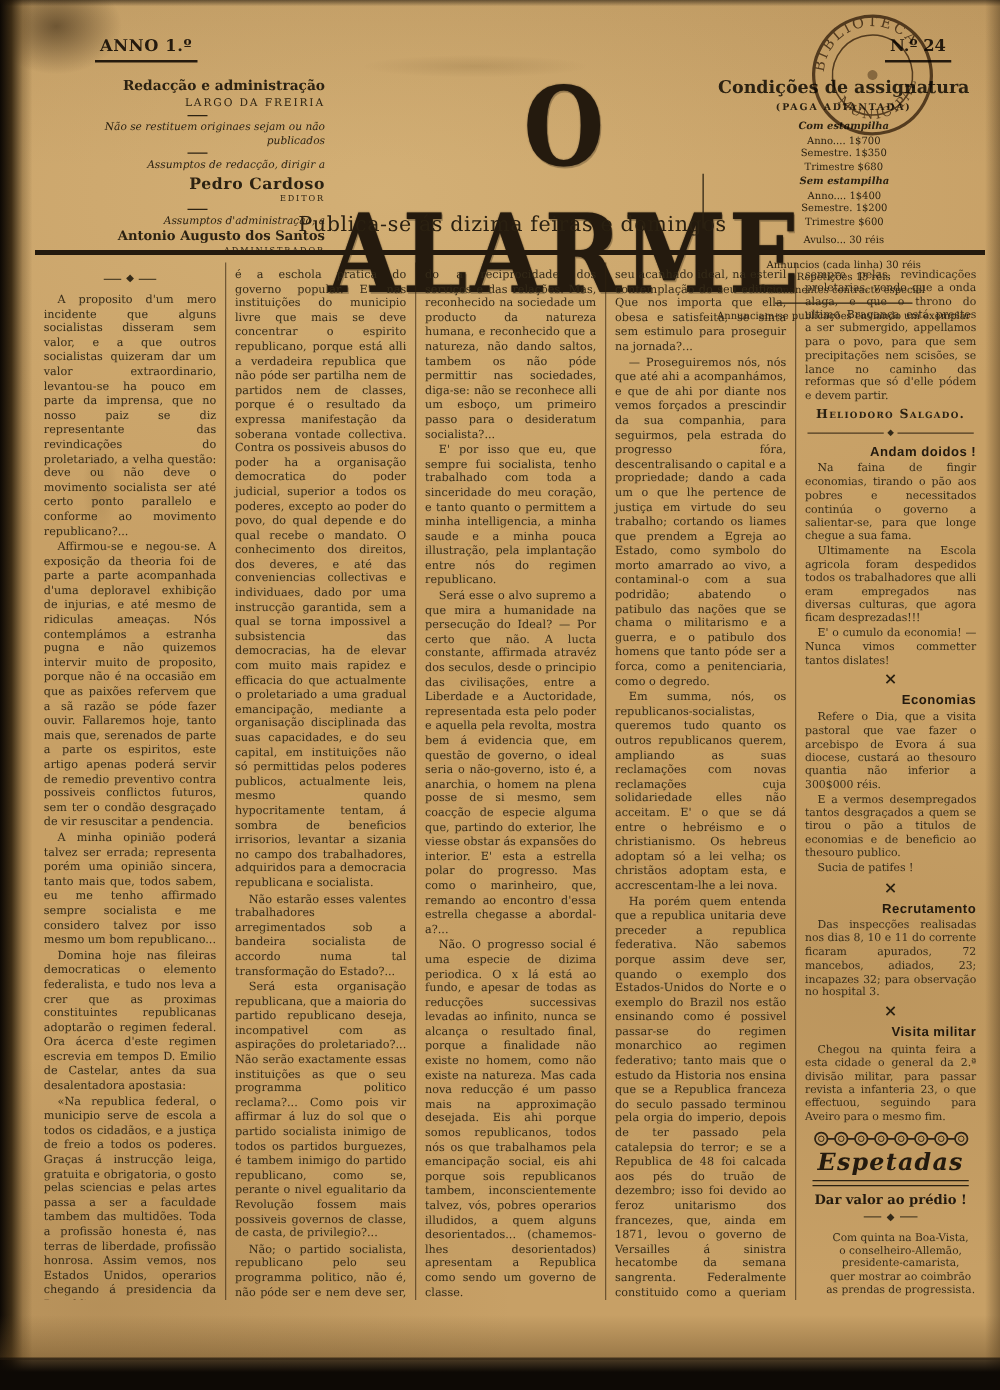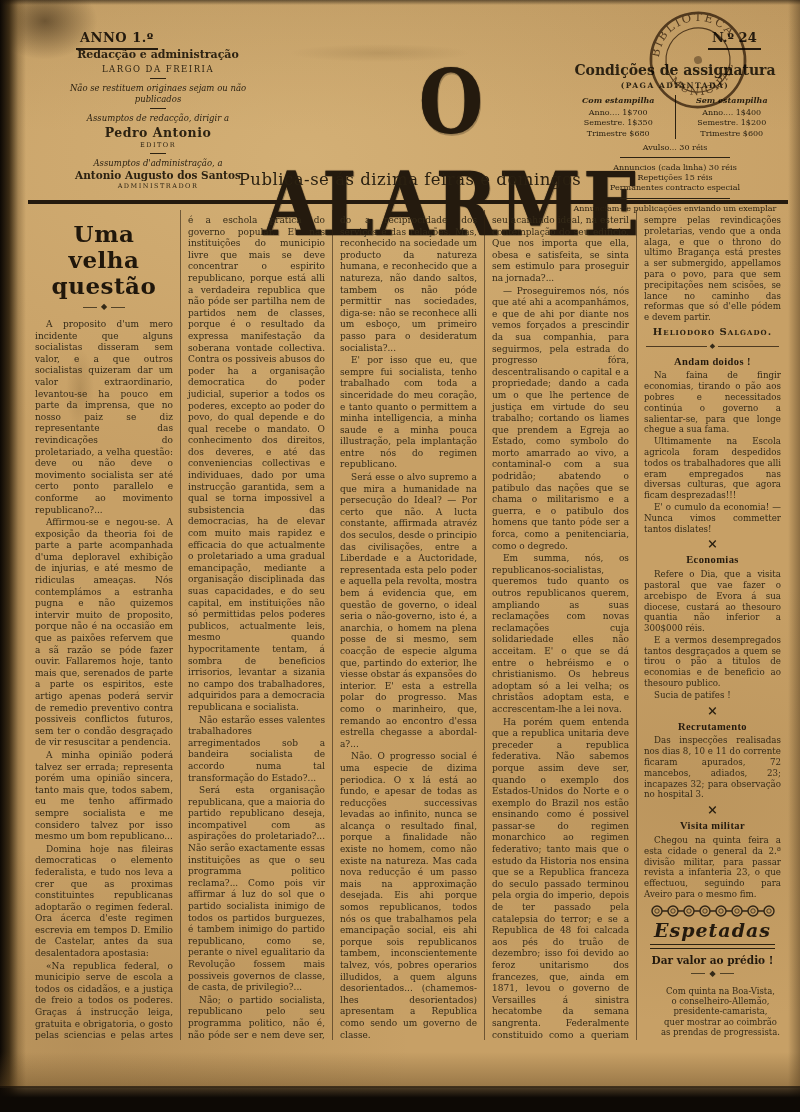--- a/index.html
+++ b/index.html
@@ -36,40 +36,40 @@
   
   .mast-row{position:absolute;top:28px;left:0;width:800px;height:24px;}
   .anno{position:absolute;left:76px;top:2px;font-weight:bold;font-size:13px;letter-spacing:.5px;
     border-bottom:2px solid #241a0e;padding:0 4px 3px;color:#241a0e;}
   .dateline{position:absolute;left:250px;width:300px;text-align:center;font-weight:bold;font-size:17px;
     letter-spacing:.5px;border-bottom:3px solid #241a0e;padding-bottom:4px;color:#1e150a;
     font-family:"DejaVu Sans","Liberation Sans",sans-serif;}
   .numero{position:absolute;left:708px;top:2px;font-weight:bold;font-size:13px;
     border-bottom:2px solid #241a0e;padding:0 4px 3px;color:#241a0e;}
 
-  .box-left{position:absolute;left:56px;top:48px;width:204px;text-align:center;color:#2c2212;}
+  .box-left{position:absolute;left:56px;top:62px;width:204px;text-align:right;color:#2c2212;}
   .box-left .h{font-weight:bold;font-size:11px;}
   .box-left .addr{font-size:8.5px;letter-spacing:1.5px;margin-top:3px;}
   .box-left .it{font-style:italic;font-size:8.5px;line-height:10.5px;}
   .box-left .name-lg{font-weight:bold;font-size:12.5px;letter-spacing:.5px;margin-top:1px;}
   .box-left .name-md{font-weight:bold;font-size:10.5px;margin-top:1px;}
   .box-left .role{font-size:6.5px;letter-spacing:1.5px;margin-top:1px;}
   .mini-rule{width:16px;height:1px;background:#2c2212;margin:4px auto;}
 
   .title{position:absolute;left:242px;top:52px;width:420px;margin:0;text-align:center;
     font-size:74px;font-weight:bold;letter-spacing:2px;color:#241a0e;
     transform:scaleY(1.18);transform-origin:top;
     text-shadow:0 0 1px rgba(36,26,14,.8), 1px 1px 0 rgba(36,26,14,.25);}
   .subtitle{position:absolute;left:200px;top:170px;width:420px;text-align:center;
     font-size:16.5px;letter-spacing:.5px;color:#2a2011;}
 
   .box-right{position:absolute;left:562px;top:62px;width:226px;text-align:center;color:#2c2212;}
   .box-right .h{font-weight:bold;font-size:14px;}
   .box-right .sub{font-weight:bold;font-size:7.5px;letter-spacing:1.5px;margin-top:3px;}
-  .price-table{display:flex;margin-top:5px;font-size:8px;line-height:10.5px;}
+  .price-table{display:flex;margin-top:5px;font-size:8px;line-height:10.5px;flex-direction:column;}
   .pcol{flex:1;}
   .pcol.sep{border-left:1px solid #2c2212;}
   .pcol .ph{font-weight:bold;font-style:italic;margin-bottom:2px;}
   .avulso{font-size:8px;margin-top:4px;}
   .box-right .small{font-size:8px;line-height:10px;}
   .rule-sm{width:110px;height:1px;background:#2c2212;margin:5px auto;}
 
   .stamp{position:absolute;left:648px;top:10px;width:100px;height:100px;
     transform:rotate(-16deg);opacity:.82;mix-blend-mode:multiply;}
 
@@ -90,21 +90,21 @@
   .orn .l{width:14px;height:1px;background:rgba(52,42,24,.8);margin:0 4px;}
   .orn .d{font-size:8px;line-height:8px;}
 
   .sig{text-align:center;font-variant:small-caps;font-weight:bold;font-size:10px;
     letter-spacing:1px;margin:4px 0 2px;color:#2b2111;}
   .rule-diamond{display:flex;align-items:center;margin:3px 2px 5px;color:#342a18;}
   .rule-diamond .l{flex:1;height:1px;background:rgba(46,33,16,.8);}
   .rule-diamond .d{font-size:7px;padding:0 3px;}
 
   .c5 .sect-h{margin:5px 0 3px;font-size:10.5px;font-weight:bold;letter-spacing:.4px;
-    color:#241a0e;text-align:center;font-family:Liberation Serif, serif;}
+    color:#241a0e;text-align:right;font-family:Liberation Sans, sans-serif;}
   .c5{font-size:8.7px;line-height:10.8px;}
   .c5 p{margin:0 0 1px;text-indent:10px;}
   .c5 p.cont{text-indent:0;}
   .xdiv{text-align:center;font-size:13px;line-height:13px;font-weight:bold;margin:3px 0;color:#2b2111;}
   .chain{display:block;margin:4px auto 2px;}
   .espetadas{margin:2px 0 0;text-align:center;font-size:19px;line-height:21px;
     font-weight:bold;font-style:italic;color:#241a0e;letter-spacing:1px;}
   .double-rule{height:3px;border-top:1px solid #2b2111;border-bottom:1px solid #2b2111;margin:3px 6px 6px;}
   .poem-title{text-align:center;font-weight:bold;font-size:10.5px;margin:2px 0 1px;color:#241a0e;}
   .stanza{white-space:pre-line;text-align:center;padding-left:16px;text-indent:0;
@@ -124,21 +124,21 @@
       <div class="numero">N.º 24</div>
     </div>
 
     <div class="box-left">
       <div class="h">Redacção e administração</div>
       <div class="addr">LARGO DA FREIRIA</div>
       <div class="mini-rule"></div>
       <div class="it">Não se restituem originaes sejam ou não publicados</div>
       <div class="mini-rule"></div>
       <div class="it">Assumptos de redacção, dirigir a</div>
-      <div class="name-lg">Pedro Antonio</div>
+      <div class="name-lg">Pedro Cardoso</div>
       <div class="role">EDITOR</div>
       <div class="mini-rule"></div>
       <div class="it">Assumptos d'administração, a</div>
       <div class="name-md">Antonio Augusto dos Santos</div>
       <div class="role">ADMINISTRADOR</div>
     </div>
 
     <h1 class="title">O ALARME</h1>
     <div class="subtitle">Publica-se ás dizima feiras e domingos</div>
 
@@ -184,21 +184,20 @@
         </text>
         <circle cx="50" cy="50" r="4" fill="#4a3a24" opacity=".55"></circle>
       </svg>
     </div>
 
     <div class="rule-heavy"></div>
 
     <main class="columns">
 
       <section class="col c1">
-        <h2 class="art-title">Uma velha questão</h2>
         <div class="orn">
           <span class="l"></span>
             <span class="d">◆</span>
             <span class="l"></span>
         </div>
         <p>A proposito d'um mero incidente que alguns socialistas disseram sem valor, e a que outros socialistas quizeram dar um valor extraordinario, levantou-se ha pouco em parte da imprensa, que no nosso paiz se diz representante das revindicações do proletariado, a velha questão: deve ou não deve o movimento socialista ser até certo ponto parallelo e conforme ao movimento republicano?...</p>
         <p>Affirmou-se e negou-se. A exposição da theoria foi de parte a parte acompanhada d'uma deploravel exhibição de injurias, e até mesmo de ridiculas ameaças. Nós contemplámos a estranha pugna e não quizemos intervir muito de proposito, porque não é na occasião em que as paixões refervem que a sã razão se póde fazer ouvir. Fallaremos hoje, tanto mais que, serenados de parte a parte os espiritos, este artigo apenas poderá servir de remedio preventivo contra possiveis conflictos futuros, sem ter o condão desgraçado de vir resuscitar a pendencia.</p>
         <p>A minha opinião poderá talvez ser errada; representa porém uma opinião sincera, tanto mais que, todos sabem, eu me tenho affirmado sempre socialista e me considero talvez por isso mesmo um bom republicano...</p>
         <p>Domina hoje nas fileiras democraticas o elemento federalista, e tudo nos leva a crer que as proximas constituintes republicanas adoptarão o regimen federal. Ora ácerca d'este regimen escrevia em tempos D. Emilio de Castelar, antes da sua desalentadora apostasia:</p>
         <p>«Na republica federal, o municipio serve de escola a todos os cidadãos, e a justiça de freio a todos os poderes. Graças á instrucção leiga, gratuita e obrigatoria, o gosto pelas sciencias e pelas artes passa a ser a faculdade tambem das multidões. Toda a profissão honesta é, nas terras de liberdade, profissão honrosa. Assim vemos, nos Estados Unidos, operarios chegando á presidencia da Republica.»</p>

